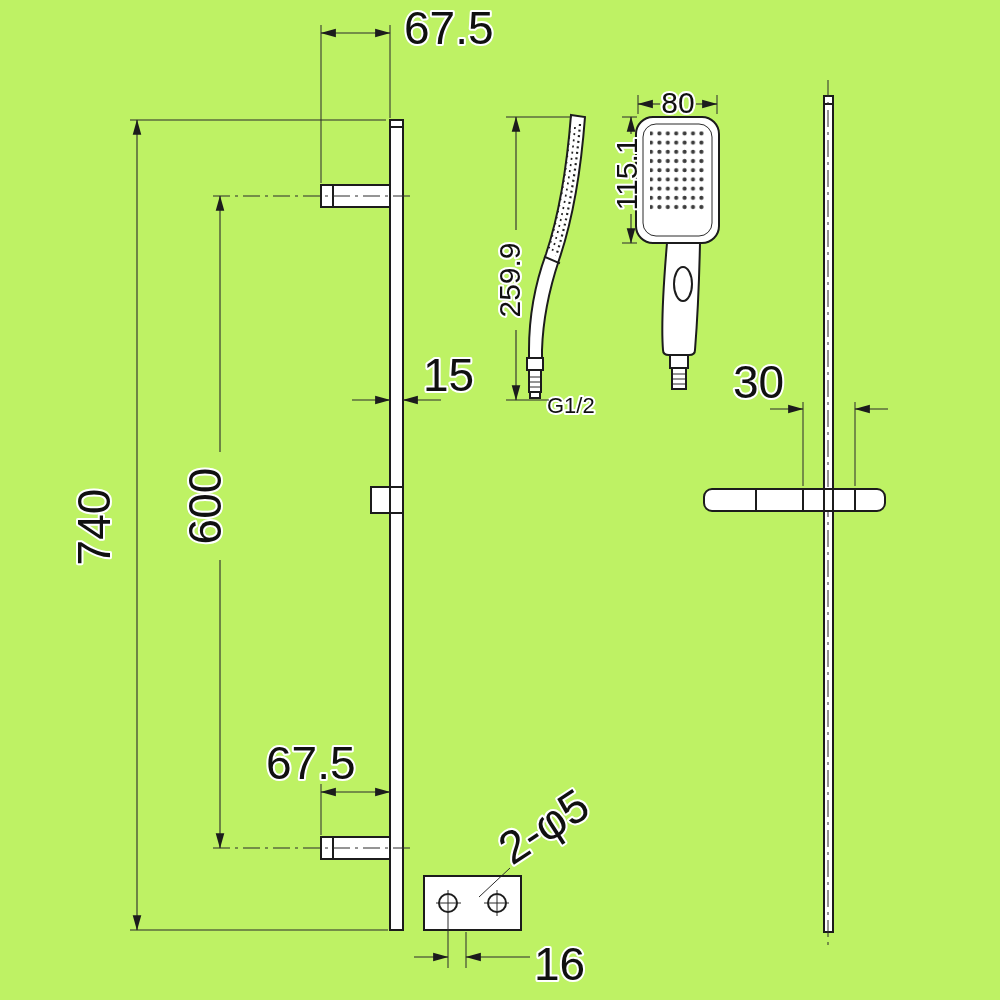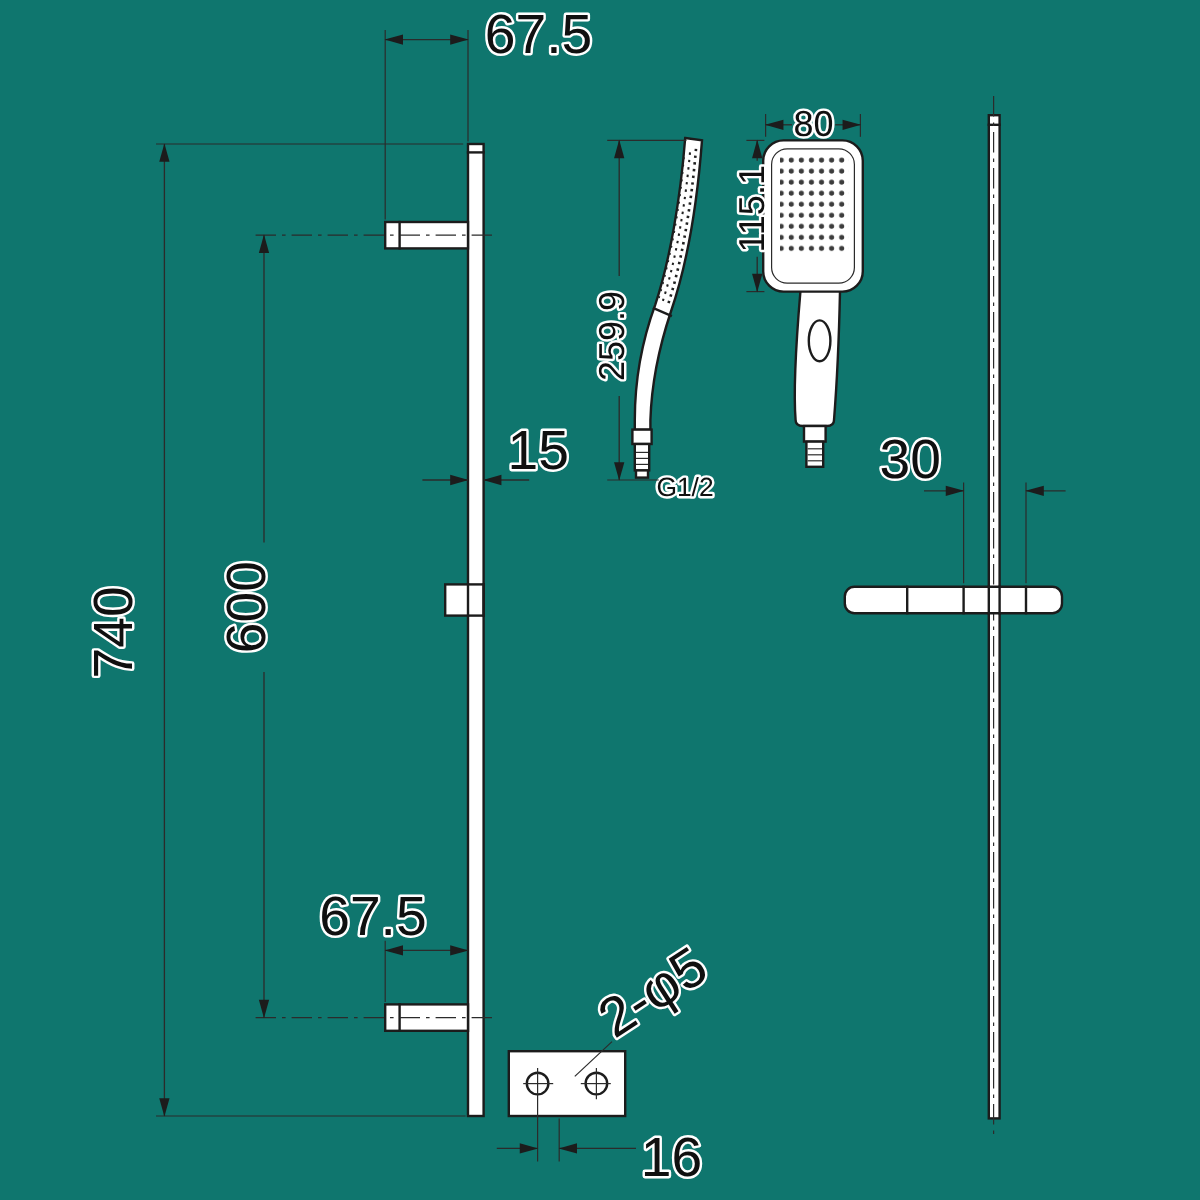--- a/index.html
+++ b/index.html
@@ -1,16 +1,16 @@
 <!DOCTYPE html>
 <html><head>
 <meta charset="utf-8">
 <style>
   html,body{margin:0;padding:0;background:#fff;}
-  .page{width:1000px;height:1000px;background:#0f766e;position:relative;overflow:hidden;}
+  .page{width:1000px;height:1000px;background:#bef264;position:relative;overflow:hidden;}
   svg{display:block;}
   .obj{stroke:#1c1c1c;stroke-width:2;fill:none;stroke-linecap:square;}
   .objf{stroke:#1c1c1c;stroke-width:2;fill:#ffffff;}
   .thin{stroke:#2b2b2b;stroke-width:1;fill:none;}
   .dim{stroke:#2b2b2b;stroke-width:1.1;fill:none;}
   .cl{stroke:#2b2b2b;stroke-width:1;fill:none;stroke-dasharray:17 5 3 5;}
   .stip1{stroke:#222;stroke-width:2.2;fill:none;stroke-dasharray:2 3.6;}
   .stip2{stroke:#222;stroke-width:1.7;fill:none;stroke-dasharray:2 4.2;}
   .stip3{stroke:#222;stroke-width:1.3;fill:none;stroke-dasharray:1.6 4.6;}
   text.lbl{font-family:"Liberation Sans","DejaVu Sans",sans-serif;fill:#101010;

